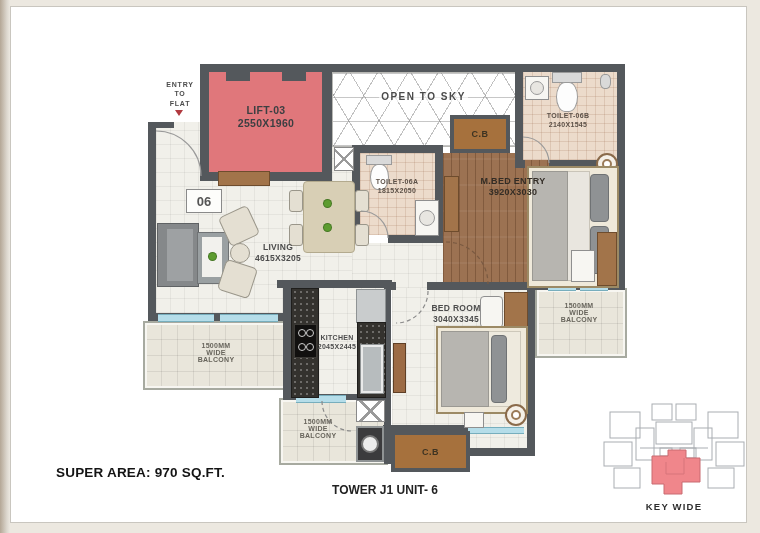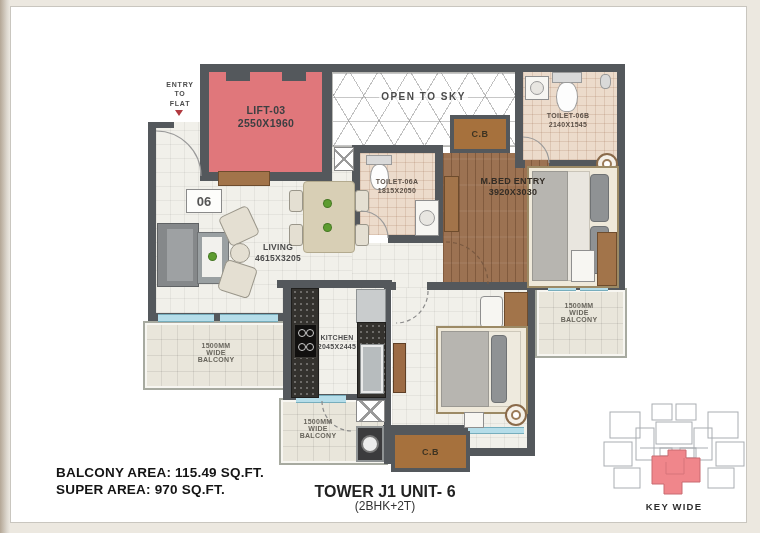--- a/index.html
+++ b/index.html
@@ -40,21 +40,21 @@
   .roomlbl{font-size:8.5px;}
   .smalllbl{font-size:7px;}
   .balclbl{font-size:7px;color:#68655c;font-weight:700;letter-spacing:.3px;}
   .cblbl{font-size:9px;font-weight:700;color:#3c3category;color:#3d3322;letter-spacing:.5px;}
   .liftlbl{font-size:10.5px;color:#3c3f42;}
   .otslbl{font-size:9.5px;letter-spacing:1.5px;color:#4a4a4a;background:rgba(255,255,255,.65);padding:0 2px;}
   .badge06{background:#fdfdfb;border:1px solid #8a8a8a;color:#555;font-size:13px;font-weight:700;display:flex;align-items:center;justify-content:center;}
   .entrylbl{font-size:7px;font-weight:700;color:#4c4c4c;letter-spacing:.8px;text-align:center;line-height:1.35;}
   .arrow-down{width:0;height:0;border-left:4px solid transparent;border-right:4px solid transparent;border-top:6px solid #b13a40;}
   .summary{font-size:13.5px;font-weight:700;color:#141414;line-height:17px;letter-spacing:.2px;}
-  .tower{font-size:16px;font-weight:700;color:#222;text-align:center;}
+  .tower{font-size:12px;font-weight:700;color:#222;text-align:center;}
   .towersub{font-size:12px;font-weight:400;color:#333;text-align:center;}
   .keylbl{font-size:9.5px;font-weight:700;color:#2e2e2e;letter-spacing:1.2px;text-align:center;}
   
   .counter{background-color:#34322e;background-image:radial-gradient(rgba(255,255,255,.28) 1px,transparent 1.4px);background-size:6px 6px;border:1px solid #1f1e1c;}
   .appl{background:#c9cccd;border:1px solid #8f9394;}
   .sink{background:#b7bcbe;border:2px solid #e9eaea;box-shadow:0 0 0 1px #8f9394;}
   .wm{background:#3b3b3d;border:2px solid #8f9394;display:flex;align-items:center;justify-content:center;}
   .wm .drum{width:14px;height:14px;border-radius:50%;background:#ececec;border:2px solid #777;}
   .bedframe{background:#efe9da;border:2px solid #9c8a65;}
   .blanket{background:#b7b5b0;border:1px solid #9b9993;}
@@ -263,37 +263,39 @@
     <div class="abs lbl roomlbl" style="left:247px;top:242px;width:62px;">
       <div>LIVING</div>
       <div class="dims">4615X3205</div>
     </div>
 
     <div class="abs lbl smalllbl" style="left:312px;top:334px;width:50px;">
       <div>KITCHEN</div>
       <div class="dims">2045X2445</div>
     </div>
 
+    <div class="abs lbl roomlbl" style="left:416px;top:303px;width:80px;">
+      <div>BED ROOM</div>
+      <div class="dims">3040X3345</div>
+    </div>
 
     <div class="abs balclbl pre" style="left:178px;top:342px;width:76px;text-align:center;">1500MM
 WIDE
 BALCONY</div>
     <div class="abs balclbl pre" style="left:288px;top:418px;width:60px;text-align:center;">1500MM
 WIDE
 BALCONY</div>
     <div class="abs balclbl pre" style="left:545px;top:302px;width:68px;text-align:center;">1500MM
 WIDE
 BALCONY</div>
 
     <div class="abs summary" style="left:56px;top:464px;width:260px;">
-      <div>BALCONY AREA: 115.49 SQ.FT.</div>
       <div>SUPER AREA: 970 SQ.FT.</div>
     </div>
     <div class="abs tower" style="left:310px;top:483px;width:150px;">TOWER J1 UNIT- 6</div>
-    <div class="abs towersub" style="left:310px;top:499px;width:150px;">(2BHK+2T)</div>
 
     <svg class="abs" style="left:600px;top:398px;" width="148" height="102" viewBox="0 0 148 102">
       <g fill="none" stroke="#a9adb2" stroke-width="1">
         <rect x="10" y="14" width="30" height="26"></rect>
         <rect x="4" y="44" width="28" height="24"></rect>
         <rect x="14" y="70" width="26" height="20"></rect>
         <rect x="36" y="30" width="18" height="32"></rect>
         <rect x="108" y="14" width="30" height="26"></rect>
         <rect x="116" y="44" width="28" height="24"></rect>
         <rect x="108" y="70" width="26" height="20"></rect>

